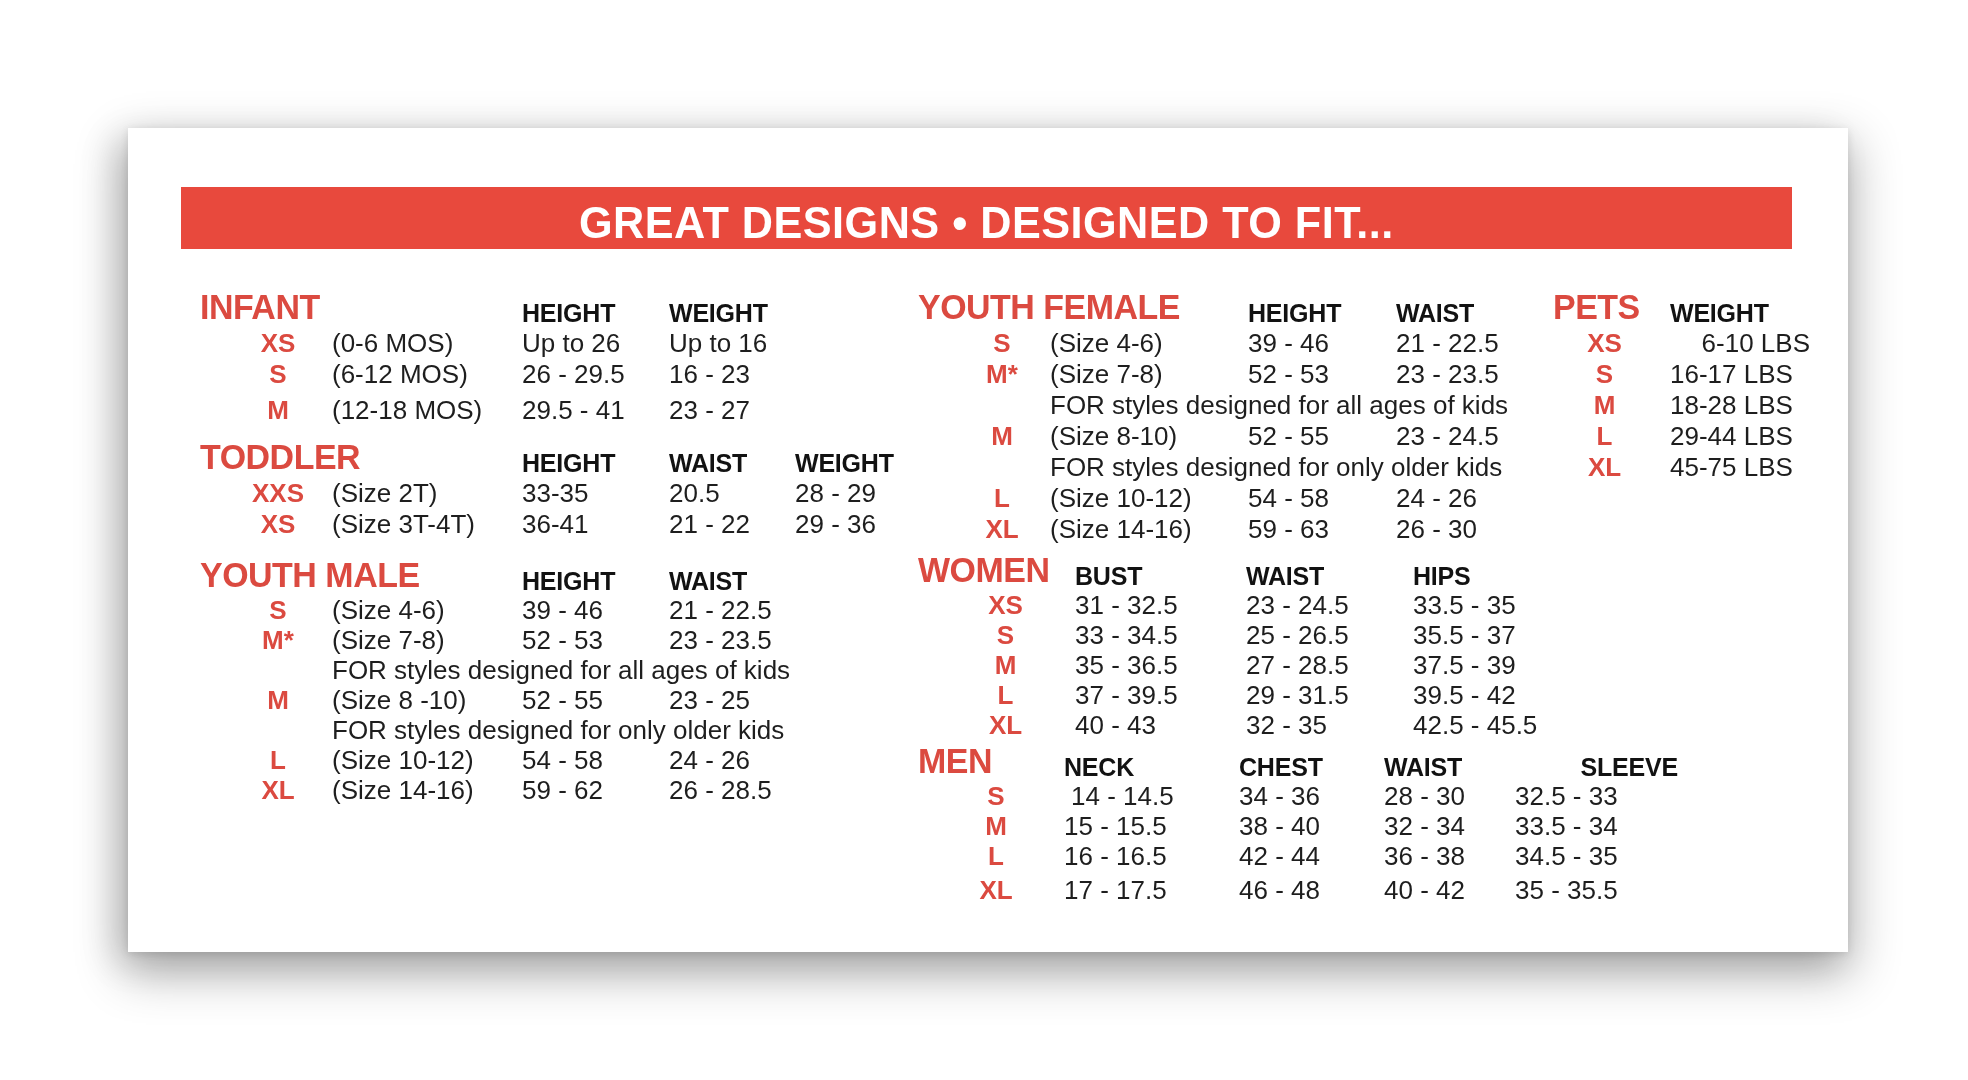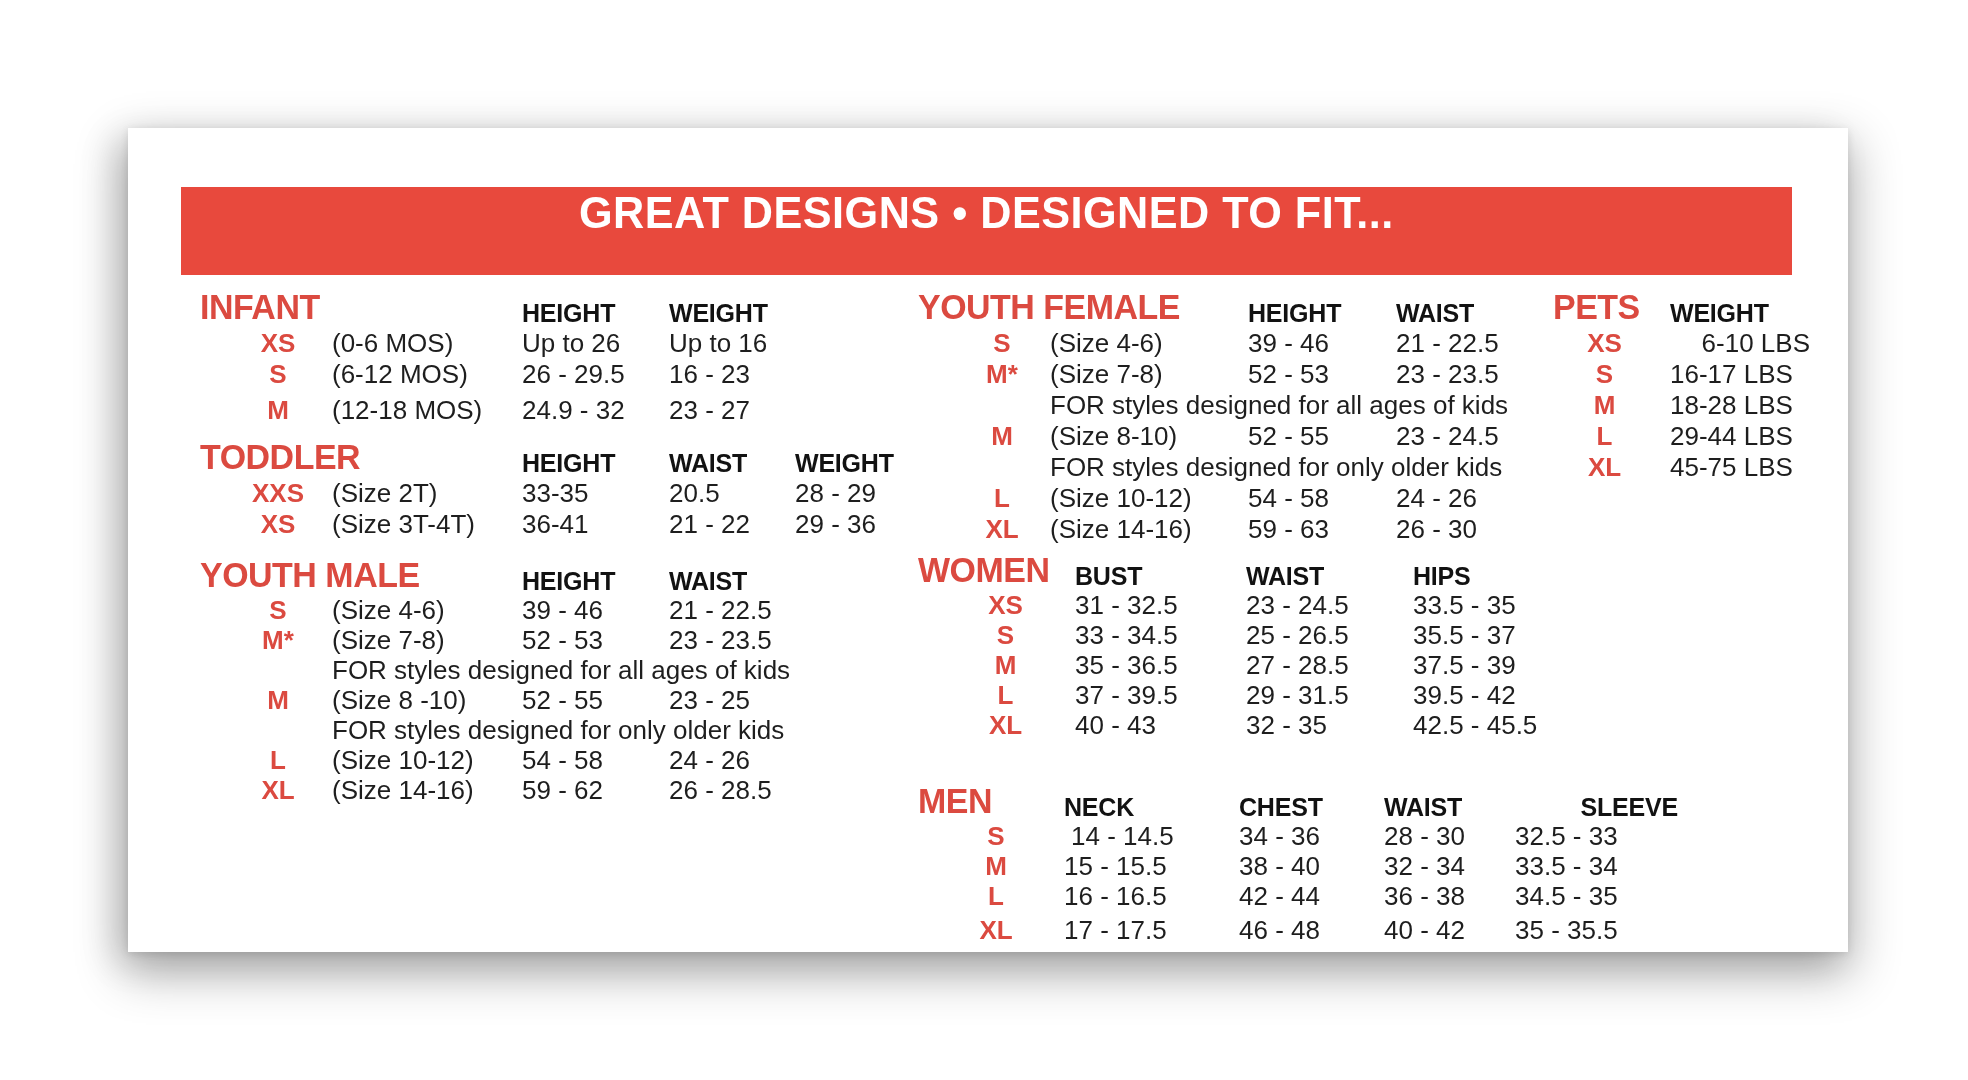--- a/index.html
+++ b/index.html
@@ -7,23 +7,23 @@
     width:1968px;height:1080px;position:relative;overflow:hidden;
     background:#ffffff;
     font-family:"Liberation Sans","DejaVu Sans",sans-serif;
   }
   .card{
     position:absolute;left:128px;top:128px;width:1720px;height:824px;
     background:#ffffff;
     box-shadow:0 18px 45px 4px rgba(0,0,0,0.30), -14px 10px 34px rgba(0,0,0,0.12), 0 2px 8px rgba(0,0,0,0.10);
   }
   .banner{
-    position:absolute;left:53px;top:59px;width:1611px;height:88px;
+    position:absolute;left:53px;top:59px;width:1611px;height:62px;
     background:#E8493D;
-    display:flex;align-items:flex-start;justify-content:center;
+    display:flex;align-items:flex-end;justify-content:center;
   }
   .banner-title{
     color:#ffffff;font-size:45px;font-weight:800;letter-spacing:0.5px;
     white-space:nowrap;transform:scaleX(0.96);
   }
   .section{
     position:absolute;display:grid;align-items:end;
   }
   .section > div{align-self:end;line-height:1.05;white-space:nowrap;}
   .sec-title{
@@ -39,21 +39,21 @@
   .label-cell,.value-cell,.note{
     color:#1e1e1e;font-size:26px;font-weight:400;
   }
   
   #sec-infant      {left:72px;  top:154px; grid-template-columns:132px 190px 147px 126px 135px; grid-template-rows:44px 31px 31px 36px;}
   #sec-toddler     {left:72px;  top:304px; grid-template-columns:132px 190px 147px 126px 135px; grid-template-rows:44px 31px 31px;}
   #sec-youth_male  {left:72px;  top:422px; grid-template-columns:132px 190px 147px 126px 135px; grid-template-rows:44px 30px 30px 30px 30px 30px 30px 30px;}
   #sec-youth_female{left:790px; top:154px; grid-template-columns:132px 198px 148px 165px;       grid-template-rows:44px 31px 31px 31px 31px 31px 31px 31px;}
   #sec-pets        {left:1425px;top:154px; grid-template-columns:117px 140px;                   grid-template-rows:44px 31px 31px 31px 31px 31px;}
   #sec-women       {left:790px; top:417px; grid-template-columns:157px 171px 167px 190px;       grid-template-rows:44px 30px 30px 30px 30px 30px;}
-  #sec-men         {left:790px; top:648px; grid-template-columns:146px 175px 145px 131px 163px; grid-template-rows:44px 30px 30px 30px 34px;}
+  #sec-men         {left:790px; top:608px; grid-template-columns:146px 175px 145px 131px 163px; grid-template-rows:44px 30px 30px 30px 34px;}
   
   #sec-infant .size-cell,#sec-toddler .size-cell,#sec-youth_male .size-cell{padding-left:24px;}
   #sec-youth_female .size-cell{padding-left:36px;}
   #sec-women .size-cell{padding-left:18px;}
   #sec-men .size-cell{padding-left:10px;}
   #sec-pets .size-cell{padding-right:14px;}
 </style>
 </head>
 <body>
 
@@ -69,21 +69,21 @@
       <div class="size-cell" style="grid-area: 2 / 1;">XS</div>
       <div class="label-cell" style="grid-area: 2 / 2;">(0-6 MOS)</div>
       <div class="value-cell" style="grid-area: 2 / 3;">Up to 26</div>
       <div class="value-cell" style="grid-area: 2 / 4;">Up to 16</div>
       <div class="size-cell" style="grid-area: 3 / 1;">S</div>
       <div class="label-cell" style="grid-area: 3 / 2;">(6-12 MOS)</div>
       <div class="value-cell" style="grid-area: 3 / 3;">26 - 29.5</div>
       <div class="value-cell" style="grid-area: 3 / 4;">16 - 23</div>
       <div class="size-cell" style="grid-area: 4 / 1;">M</div>
       <div class="label-cell" style="grid-area: 4 / 2;">(12-18 MOS)</div>
-      <div class="value-cell" style="grid-area: 4 / 3;">24.9 - 32</div>
+      <div class="value-cell" style="grid-area: 4 / 3;">29.5 - 41</div>
       <div class="value-cell" style="grid-area: 4 / 4;">23 - 27</div>
     </div>
     <div class="section" id="sec-toddler">
       <div class="sec-title" style="grid-area: 1 / 1 / auto / span 2;">TODDLER</div>
       <div class="col-header" style="grid-area: 1 / 3;">HEIGHT</div>
       <div class="col-header" style="grid-area: 1 / 4;">WAIST</div>
       <div class="col-header" style="grid-area: 1 / 5;">WEIGHT</div>
       <div class="size-cell" style="grid-area: 2 / 1;">XXS</div>
       <div class="label-cell" style="grid-area: 2 / 2;">(Size 2T)</div>
       <div class="value-cell" style="grid-area: 2 / 3;">33-35</div>

